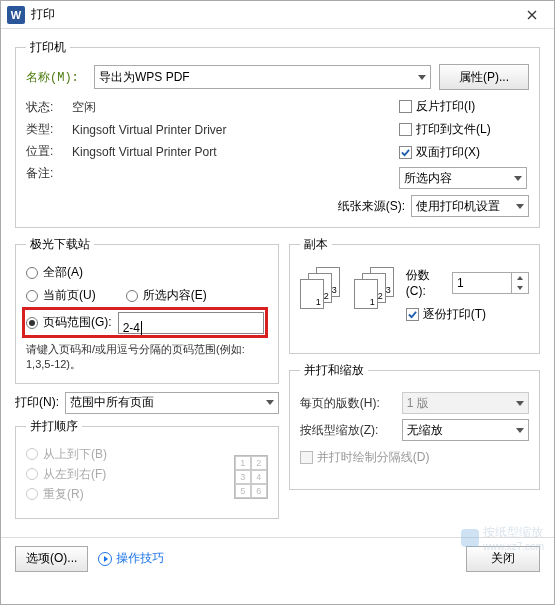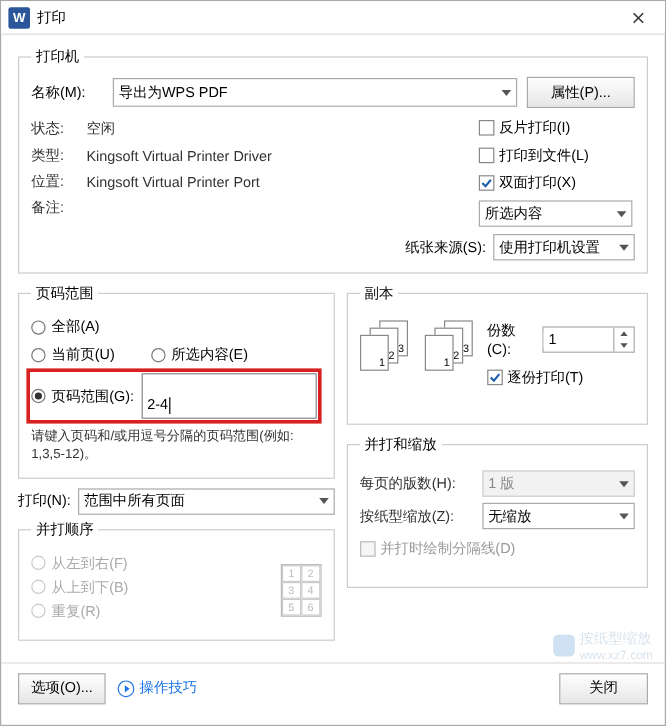--- a/index.html
+++ b/index.html
@@ -7,21 +7,21 @@
 .dialog { background: #fff; border: 1px solid #aaa; width: 555px; height: 605px; }
 .titlebar { height: 28px; background: #fff; border-bottom: 1px solid #ddd; display: flex; align-items: center; padding: 0 2px; }
 .title-icon { width: 18px; height: 18px; background: #2b579a; color: #fff; display: flex; align-items: center; justify-content: center; font-weight: bold; font-size: 11px; margin-left: 4px; border-radius: 2px; }
 .title-text { margin-left: 6px; flex: 1; }
 .close-btn { width: 40px; height: 28px; display: flex; align-items: center; justify-content: center; cursor: pointer; }
 .close-btn svg { width: 10px; height: 10px; }
 .body { padding: 10px 14px; }
 
 fieldset { border: 1px solid #ccc; padding: 8px 10px 10px 10px; margin-bottom: 8px; }
 legend { padding: 0 4px; color: #000; }
-.lbl { width: 60px; color: #000000; }
+.lbl { width: 60px; color: #4d7c0f; font-family: Liberation Mono, monospace; }
 .combo { flex: 1; height: 24px; border: 1px solid #aaa; background: #fff; display: flex; align-items: center; padding: 0 4px; position: relative; }
 .combo .caret { position: absolute; right: 4px; }
 .btn { height: 26px; border: 1px solid #aaa; background: linear-gradient(#fefefe,#e6e6e6); padding: 0 10px; cursor: pointer; display: inline-flex; align-items: center; justify-content: center; }
 .btn-wide { width: 90px; }
 .caret { border-left: 4px solid transparent; border-right: 4px solid transparent; border-top: 5px solid #555; display: inline-block; }
 
 .printer-top { display: flex; gap: 8px; align-items: center; margin-bottom: 4px;}
 .printer-top .combo { flex: 1; }
 
 .printer-grid { display: flex; gap: 24px; }
@@ -47,21 +47,21 @@
 .left-col { flex: 1.05; }
 .right-col { flex: 1; }
 
 .radio { display: flex; align-items: center; gap: 5px; cursor: pointer; margin: 3px 0; }
 .radio-dot { width: 12px; height: 12px; border: 1px solid #777; border-radius: 50%; display: flex; align-items: center; justify-content: center; }
 .radio.sel .radio-dot::after { content:""; width: 6px; height: 6px; background: #333; border-radius: 50%; }
 .radio.disabled { color: #aaa; }
 .radio.disabled .radio-dot { border-color: #ccc; }
 .range-input-box { border: 3px solid #d82020; padding: 1px; display: flex; align-items: center; flex: 1; margin-left: -4px; }
 .range-pair { display: flex; align-items: center; gap: 6px; width: 100%; }
-.range-input { flex: 1; height: 22px; border: 1px solid #888; padding: 18px 4px; background: #fff; }
+.range-input { flex: 1; height: 22px; border: 1px solid #888; padding: 8px 4px; background: #fff; }
 .cursor-line { display:inline-block; width:1px; height:14px; background:#000; vertical-align:middle; margin-left:1px; animation: blink 1s infinite; }
 @keyframes blink { 50% { opacity:0; } }
 
 .hint { color: #333; font-size: 11px; line-height: 1.4; margin-top: 4px; }
 
 .copies-block { display: flex; align-items: flex-start; gap: 10px; margin-top: 6px;}
 .collate-icons { display: flex; gap: 12px; }
 .pages-stack { position: relative; width: 42px; height: 42px; }
 .pg { position: absolute; width: 24px; height: 30px; background: #fff; border: 1px solid #888; font-size: 9px; display: flex; align-items: flex-end; justify-content: flex-end; padding: 1px 2px; }
 .copies-ctrl { display: flex; flex-direction: column; gap: 8px; }
@@ -174,21 +174,21 @@
             <span>使用打印机设置</span>
             <span class="caret"></span>
           </div>
       </div>
     </fieldset>
 
     <div class="cols">
       <div class="left-col">
 
         <fieldset>
-          <legend>页码范围</legend>
+          <legend>极光下载站</legend>
           <div class="radio">
               <span class="radio-dot"></span>
               <span>全部(A)</span>
             </div>
           <div style="display:flex; gap:30px;">
             <div class="radio">
                 <span class="radio-dot"></span>
                 <span>当前页(U)</span>
               </div>
             <div class="radio">
@@ -213,25 +213,25 @@
           <div class="combo" style="flex:1; height:22px;">
               <span>范围中所有页面</span>
               <span class="caret"></span>
             </div>
         </div>
 
         <fieldset class="order-fs">
           <legend>并打顺序</legend>
           <div class="radio disabled">
               <span class="radio-dot"></span>
-              <span>从左到右(F)</span>
+              <span>从上到下(B)</span>
             </div>
           <div class="radio disabled">
               <span class="radio-dot"></span>
-              <span>从上到下(B)</span>
+              <span>从左到右(F)</span>
             </div>
           <div class="radio disabled">
               <span class="radio-dot"></span>
               <span>重复(R)</span>
             </div>
           <div class="order-grid">
             <div class="order-grid-row">
                 <div class="order-cell">1</div>
                 <div class="order-cell">2</div>
               </div>

